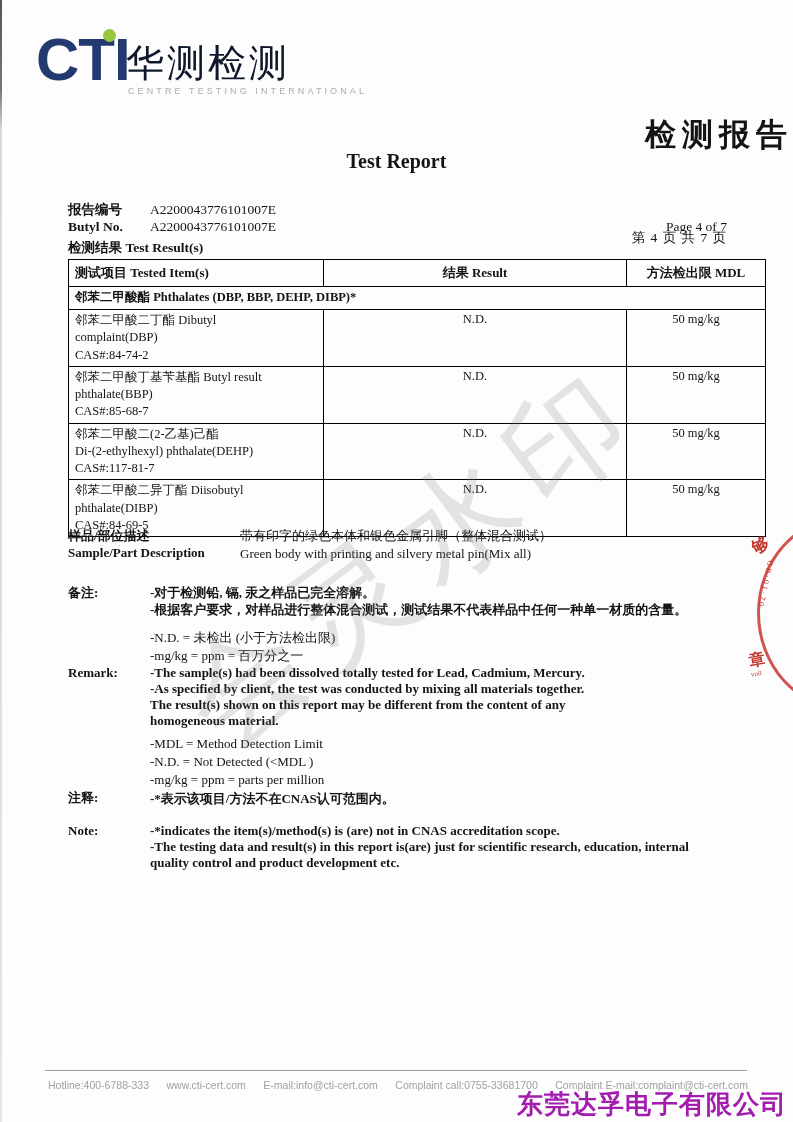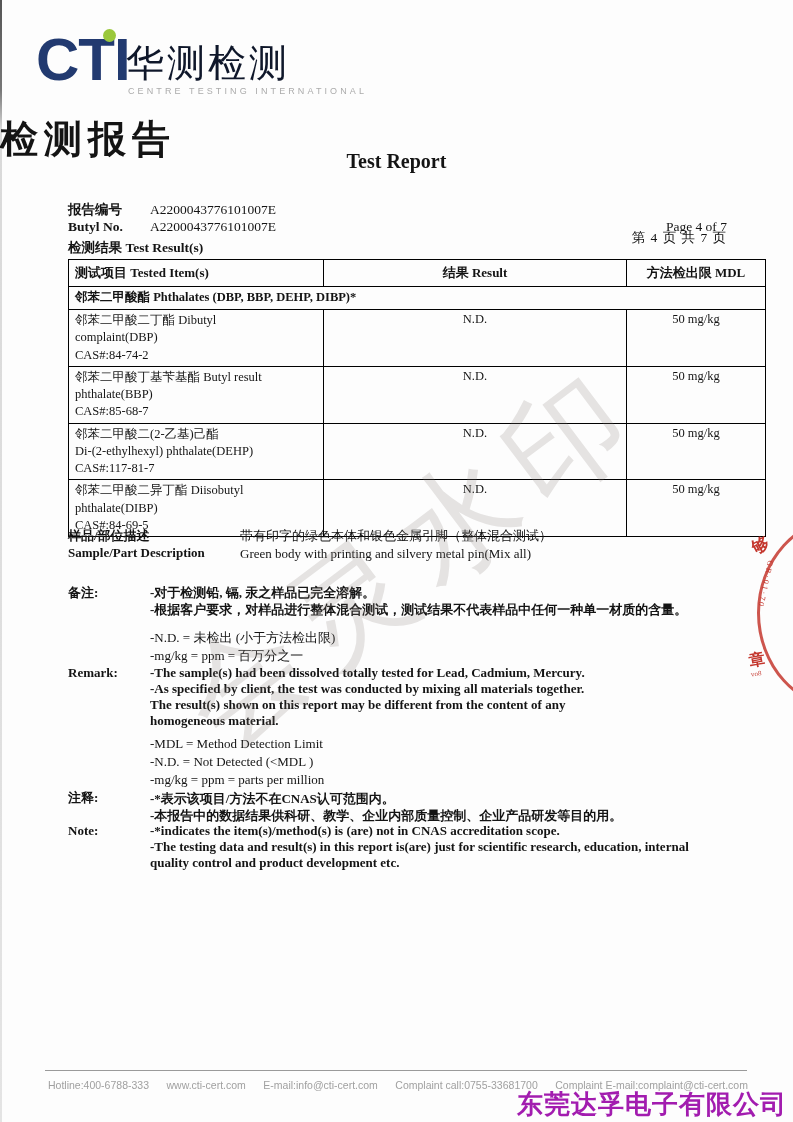--- a/index.html
+++ b/index.html
@@ -11,21 +11,21 @@
   .abs{position:absolute;}
   .b{font-weight:bold;}
   
   #edge-left{left:0;top:0;width:2px;height:1122px;background:linear-gradient(#555 0,#777 90px,#d9d9d9 130px,#e4e4e4 100%);}
   
   #logo-cti{left:36px;top:30px;font-family:"Liberation Sans","DejaVu Sans",sans-serif;font-weight:bold;font-size:60px;line-height:1;letter-spacing:-1px;}
   #logo-dot{left:103px;top:29px;width:13px;height:13px;border-radius:50%;}
   #logo-zh{left:126px;top:44px;font-size:38px;line-height:1;letter-spacing:3px;color:#0f172a;}
   #logo-en{left:128px;top:86px;font-family:"Liberation Sans","DejaVu Sans",sans-serif;font-size:9px;letter-spacing:3.1px;color:#ababab;}
   
-  #title-zh{left:0;top:114px;width:100%;text-align:left;font-size:38px;font-weight:bold;letter-spacing:6px;}
+  #title-zh{left:0;top:114px;width:100%;text-align:right;font-size:31px;font-weight:bold;letter-spacing:6px;}
   #title-en{left:0;top:150px;width:100%;text-align:center;font-size:20px;font-weight:bold;}
   
   .meta-row{font-size:13.5px;line-height:17px;}
   #meta-zh-label{left:68px;top:201px;}
   #meta-zh-value{left:150px;top:201px;}
   #meta-en-label{left:68px;top:218px;}
   #meta-en-value{left:150px;top:218px;}
   #page-zh{right:66px;top:201px;text-align:right;letter-spacing:1px;margin-top:28px;}
   #page-en{right:66px;top:218px;text-align:right;}
   #section-title{left:68px;top:239px;font-size:13.5px;font-weight:bold;}
@@ -170,21 +170,20 @@
 </div>
 <div class="abs blk cnt" id="remark-en-normal">
   <div>-MDL = Method Detection Limit</div>
   <div>-N.D. = Not Detected (&lt;MDL )</div>
   <div>-mg/kg = ppm = parts per million</div>
 </div>
 
 <div class="abs blk lbl b" id="note-zh-label">注释:</div>
 <div class="abs blk cnt b" id="note-zh">
   <div>-*表示该项目/方法不在CNAS认可范围内。</div>
-  <div>-本报告中的数据结果供科研、教学、企业内部质量控制、企业产品研发等目的用。</div>
 </div>
 <div class="abs blk lbl b" id="note-en-label">Note:</div>
 <div class="abs blk cnt b" id="note-en">
   <div>-*indicates the item(s)/method(s) is (are) not in CNAS accreditation scope.</div>
   <div>-The testing data and result(s) in this report is(are) just for scientific research, education, internal</div>
   <div>quality control and product development etc.</div>
 </div>
 
 <div class="abs" id="watermark">会灵水印</div>
 

